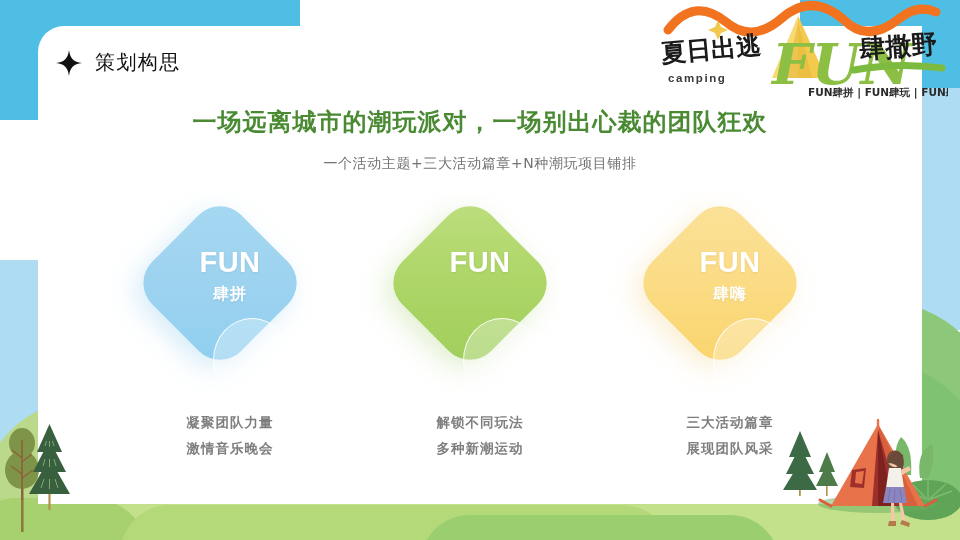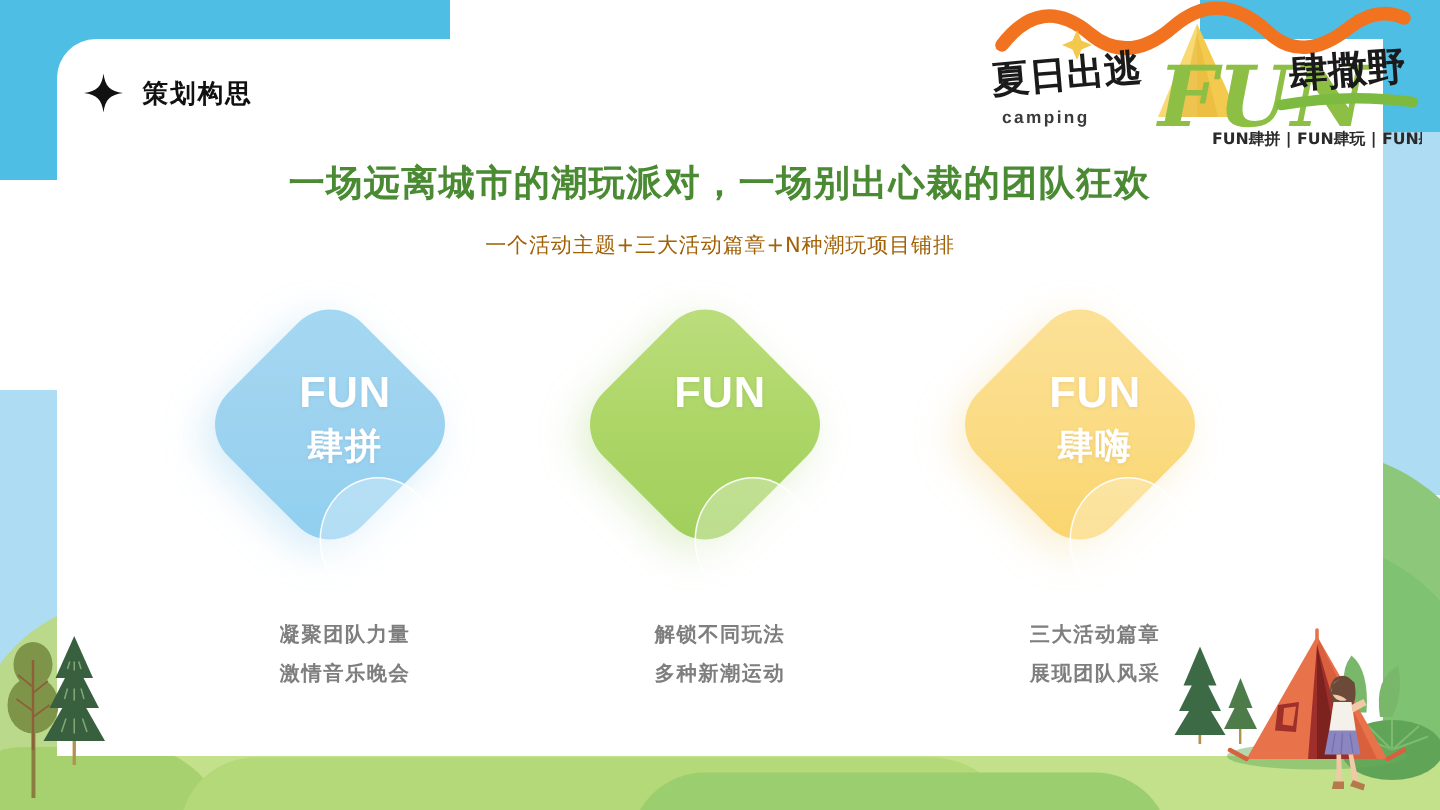--- a/index.html
+++ b/index.html
@@ -62,37 +62,37 @@
     background:#fff;border-radius:26px 0 0 0;
   }
   .card-tail{
     position:absolute;left:38px;top:300px;width:884px;height:204px;background:#fff;
   }
 
   
   .header{position:absolute;left:56px;top:49px;display:flex;align-items:center;gap:13px;}
   .star-icon{width:26px;height:26px;display:block;}
   .header-title{
-    font-size:17px;font-weight:bold;color:#111;letter-spacing:1.4px;
+    font-size:20px;font-weight:normal;color:#111;letter-spacing:1.4px;
     font-family:"DejaVu Sans","Liberation Sans",sans-serif;
   }
 
   
   .logo{position:absolute;right:12px;top:-4px;width:300px;height:108px;}
   .logo svg{display:block;}
 
   
   .main-title{
     position:absolute;left:0;top:106px;width:960px;text-align:center;
     font-size:24px;font-weight:bold;color:#4A8A33;letter-spacing:1px;
     font-family:"DejaVu Sans","Liberation Sans",sans-serif;
   }
   .sub-title{
     position:absolute;left:0;top:155px;width:960px;text-align:center;
-    font-size:14px;color:#a16207;letter-spacing:.6px;
+    font-size:14px;color:#737373;letter-spacing:.6px;
     font-family:"DejaVu Sans","Liberation Sans",sans-serif;
   }
 
   
   .cards{position:absolute;left:0;top:214px;width:960px;height:270px;}
   .card-col{position:absolute;top:0;width:260px;text-align:center;}
   .card-col.c0{left:100px;}
   .card-col.c1{left:350px;}
   .card-col.c2{left:600px;}
 
@@ -111,21 +111,21 @@
   .dia-label{
     position:absolute;left:0;top:34px;width:260px;text-align:center;
     color:#fff;line-height:1;pointer-events:none;
   }
   .dia-fun{
     display:block;font-size:29px;font-weight:bold;letter-spacing:.5px;
     font-family:"Liberation Sans","DejaVu Sans",sans-serif;
     text-shadow:0 1px 3px rgba(0,0,0,.07);
   }
   .dia-cn{
-    display:block;margin-top:9px;font-size:24px;font-weight:bold;letter-spacing:1px;
+    display:block;margin-top:9px;font-size:16px;font-weight:bold;letter-spacing:1px;
     font-family:Liberation Serif, serif;
     text-shadow:0 1px 3px rgba(0,0,0,.07);
   }
   .dia-circle{
     position:absolute;left:113px;top:104px;width:76px;height:82px;
     border-radius:50%;
     border:1.4px solid rgba(255,255,255,.9);
     background:rgba(255,255,255,.30);
   }
 

